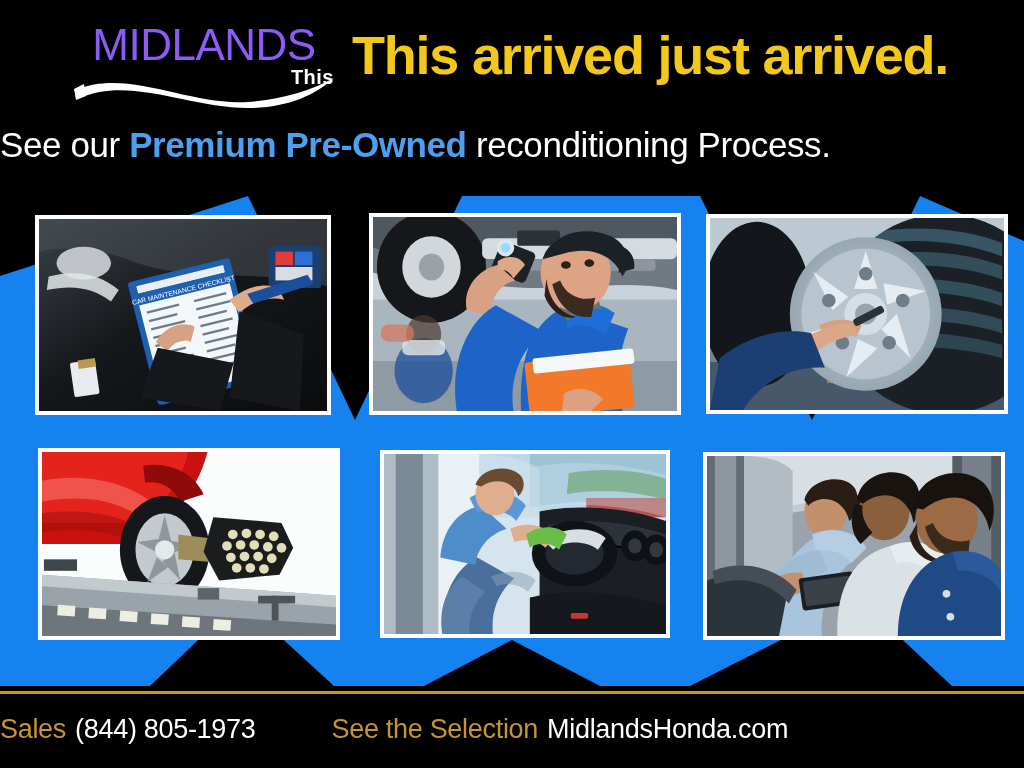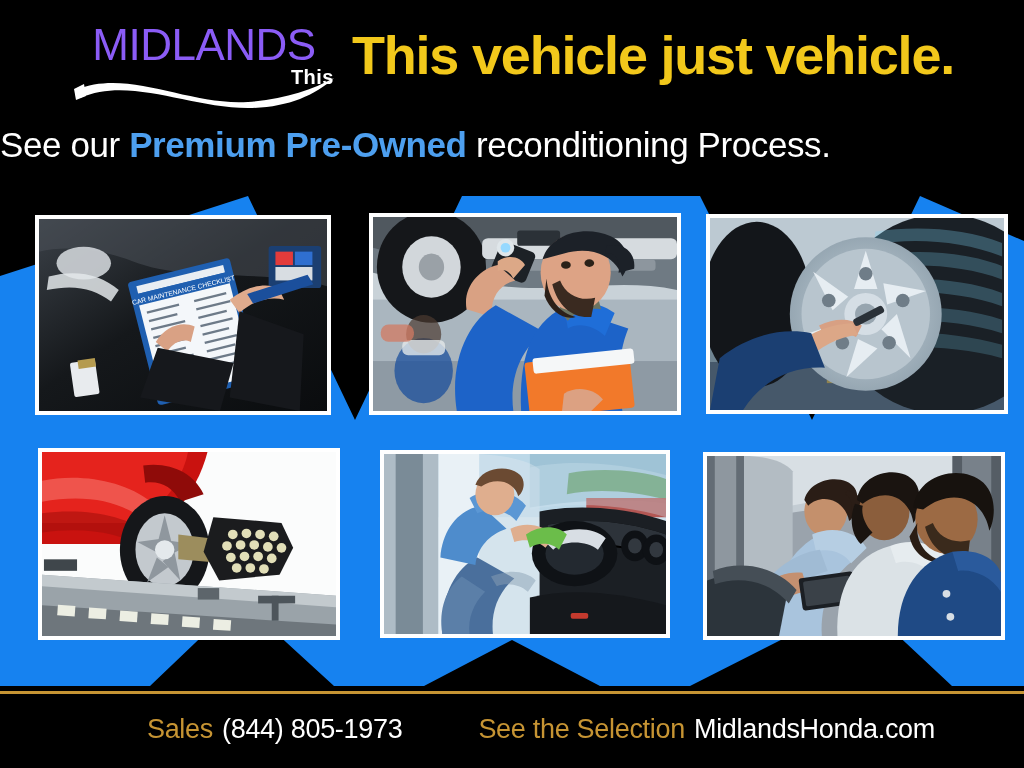--- a/index.html
+++ b/index.html
@@ -130,26 +130,25 @@
     width: 1024px;
     height: 74px;
     background: #000000;
     z-index: 8;
   }
   .footer-inner {
     position: absolute;
     left: 0;
     top: 18px;
     width: 891px;
-    text-align: right;
+    text-align: left;
     font-size: 27px;
     letter-spacing: -0.3px;
     line-height: 34px;
     white-space: nowrap;
-    padding-left: 44px;
   }
   .f-gold  { color: #C69433; }
   .f-white { color: #ffffff; }
   .f-gap   { display: inline-block; width: 76px; }
   .f-sp    { display: inline-block; width: 9px; }
 </style>
 </head>
 <body>
 
 <div id="stage">
@@ -182,21 +181,21 @@
 
     <div class="logo-block">
       <div class="logo-midlands">MIDLANDS</div>
       <svg class="logo-swoosh" viewBox="0 0 272 36" preserveAspectRatio="none">
         <path fill="#ffffff" d="M8,18 C60,-4 120,34 180,30 C216,27 244,18 266,6 C246,24 218,36 180,36 C120,36 62,4 12,26 Z"></path>
         <path fill="#ffffff" d="M6,17 L16,12 L18,24 L8,28 Z"></path>
       </svg>
       <div class="logo-honda">This</div>
     </div>
 
-    <div class="headline">This vehicle  just vehicle.</div>
+    <div class="headline">This arrived  just arrived.</div>
 
     <div class="subhead">
       <span>See our </span><span class="hl">Premium Pre-Owned</span><span> reconditioning Process.</span>
     </div>
   </div>
 
   <div class="tile" style="left:35px; top:215px; width:296px; height:200px;">
     <svg viewBox="0 0 296 200" preserveAspectRatio="none">
       <defs>
         <linearGradient id="g1" x1="0" y1="0" x2="1" y2="1">

